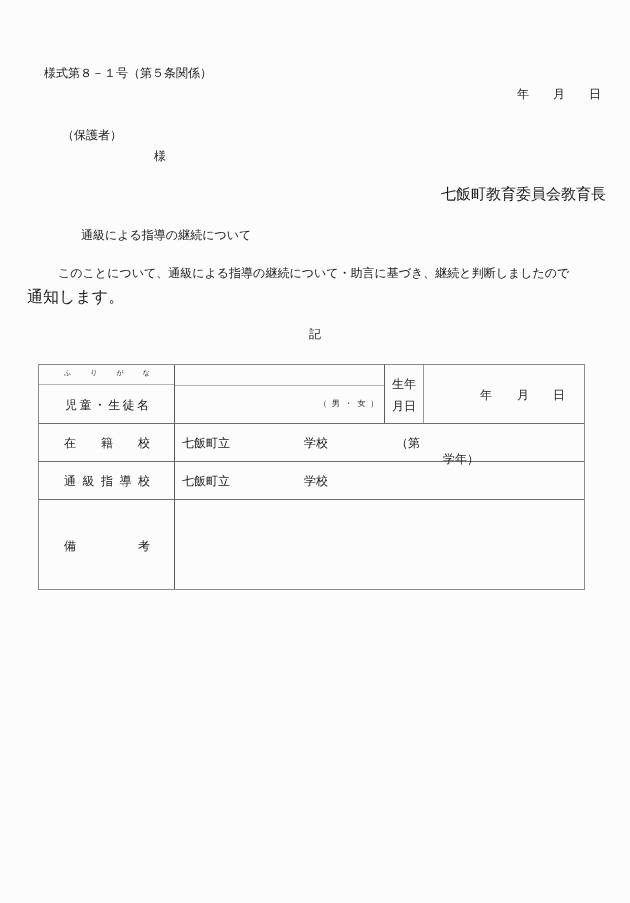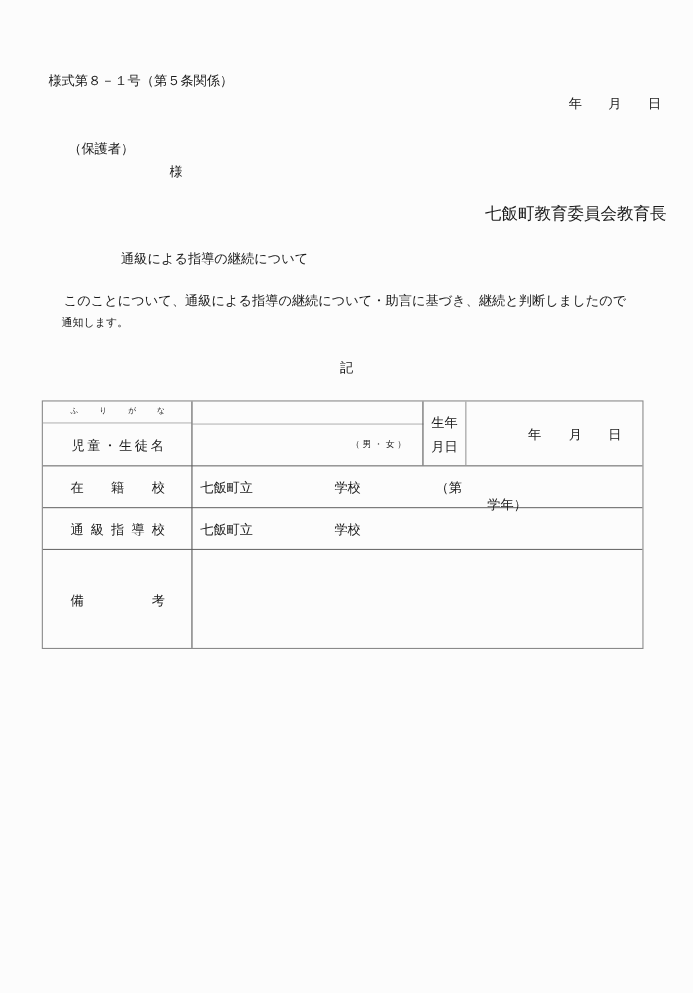--- a/index.html
+++ b/index.html
@@ -18,23 +18,23 @@
     }
     .abs { position: absolute; white-space: nowrap; line-height: 1; }
 
     #form-number { left: 44px; top: 67px; font-size: 12px; }
     #date-line { left: 488px; top: 88px; font-size: 12px; margin-left: 29px; }
     #date-line span { display: inline-block; }
     #date-line .gap { width: 24px; }
     #guardian-label { left: 62px; top: 129px; font-size: 12px; }
     #sama { left: 154px; top: 150px; font-size: 12px; }
     #issuer { left: 441px; top: 187px; font-size: 15px; }
-    #subject { left: 81px; top: 229px; font-size: 12px; margin-left: 29px; }
+    #subject { left: 81px; top: 229px; font-size: 12px; }
     #body-line1 { left: 58px; top: 267px; font-size: 12px; }
-    #body-line2 { left: 56px; top: 289px; font-size: 10px; }
+    #body-line2 { left: 27px; top: 289px; font-size: 16px; }
     #ki { left: 309px; top: 328px; font-size: 12px; }
 
     
     .tbl { position: absolute; left: 38px; top: 364px; width: 547px; height: 226px;
       border: 1.5px solid #8a8a8a; box-sizing: border-box; }
     .hl { position: absolute; height: 0; border-top: 1px solid #6e6e6e; }
     .hl.dotted { border-top: 1px solid #b5b5b5; }
     .vl { position: absolute; width: 0; border-left: 1px solid #5a5a5a; }
     .cell-text { position: absolute; white-space: nowrap; line-height: 1; }
     .spread { display: flex; justify-content: space-between; }
@@ -86,21 +86,21 @@
       <span>童</span>
       <span>・</span>
       <span>生</span>
       <span>徒</span>
       <span>名</span>
     </div>
 
     <div class="cell-text" style="left:137px; top:1px; width:207px; height:18px;"></div>
     <div class="cell-text" style="left:137px; top:22px; width:140px; height:34px;"></div>
 
-    <div class="cell-text" style="left:280px; top:35px; font-size:8px;">（ 男 ・ 女 ）</div>
+    <div class="cell-text" style="left:280px; top:35px; font-size:8px;font-family:Liberation Mono, monospace;">（ 男 ・ 女 ）</div>
 
     <div class="cell-text" style="left:353px; top:13px; font-size:12px;">生年</div>
     <div class="cell-text" style="left:353px; top:35px; font-size:12px;">月日</div>
 
     <div class="cell-text" style="left:441px; top:24px; font-size:12px;">年</div>
     <div class="cell-text" style="left:478px; top:24px; font-size:12px;">月</div>
     <div class="cell-text" style="left:514px; top:24px; font-size:12px;">日</div>
 
     <div class="cell-text spread" style="left:25px; top:72px; width:86px; font-size:12px;">
       <span>在</span>

